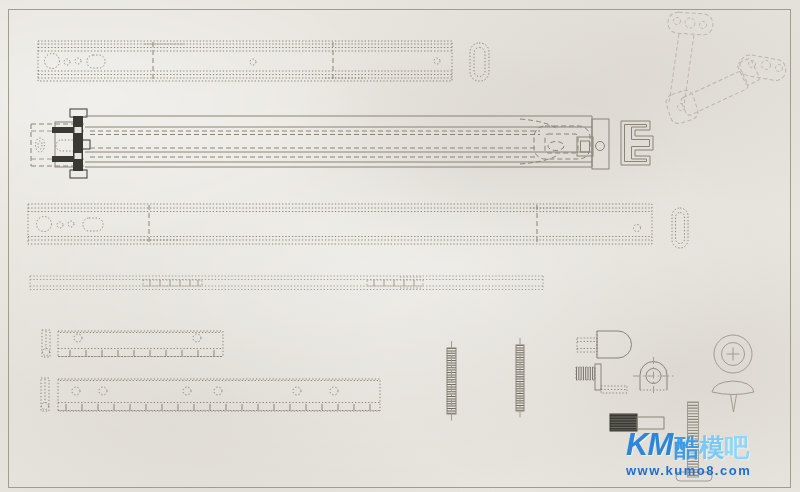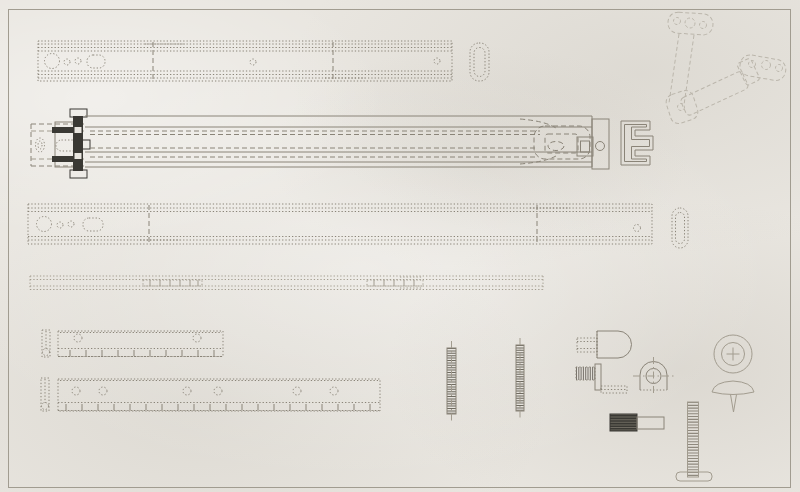--- a/index.html
+++ b/index.html
@@ -260,13 +260,22 @@
       <path class="s f" d="M730.5 394.5 L733.5 412 L736.5 394.5"></path>
     </g>
 
     <g>
       <line x1="693" y1="402" x2="693" y2="477" stroke="#807a6e" stroke-width="11" stroke-dasharray="1.1 1.7" opacity="0.85"></line>
       <rect class="s f" x="687.5" y="402" width="11" height="75"></rect>
       <rect class="s f" x="676" y="472" width="36" height="9" rx="4"></rect>
     </g>
   </svg>
 
+  <div class="wm">
+    <div class="wm-line1">
+      <span class="wm-km" style="color: rgb(46, 134, 218);">KM</span>
+      <span class="wm-cn" style="color: rgb(61, 156, 229);">酷</span>
+      <span class="wm-cn" style="color: rgb(121, 201, 245);">模</span>
+      <span class="wm-cn" style="color: rgb(143, 214, 249);">吧</span>
+    </div>
+    <div class="wm-url" style="color: rgb(29, 110, 211);">www.kumo8.com</div>
+  </div>
 </div>
 
 </body></html>

